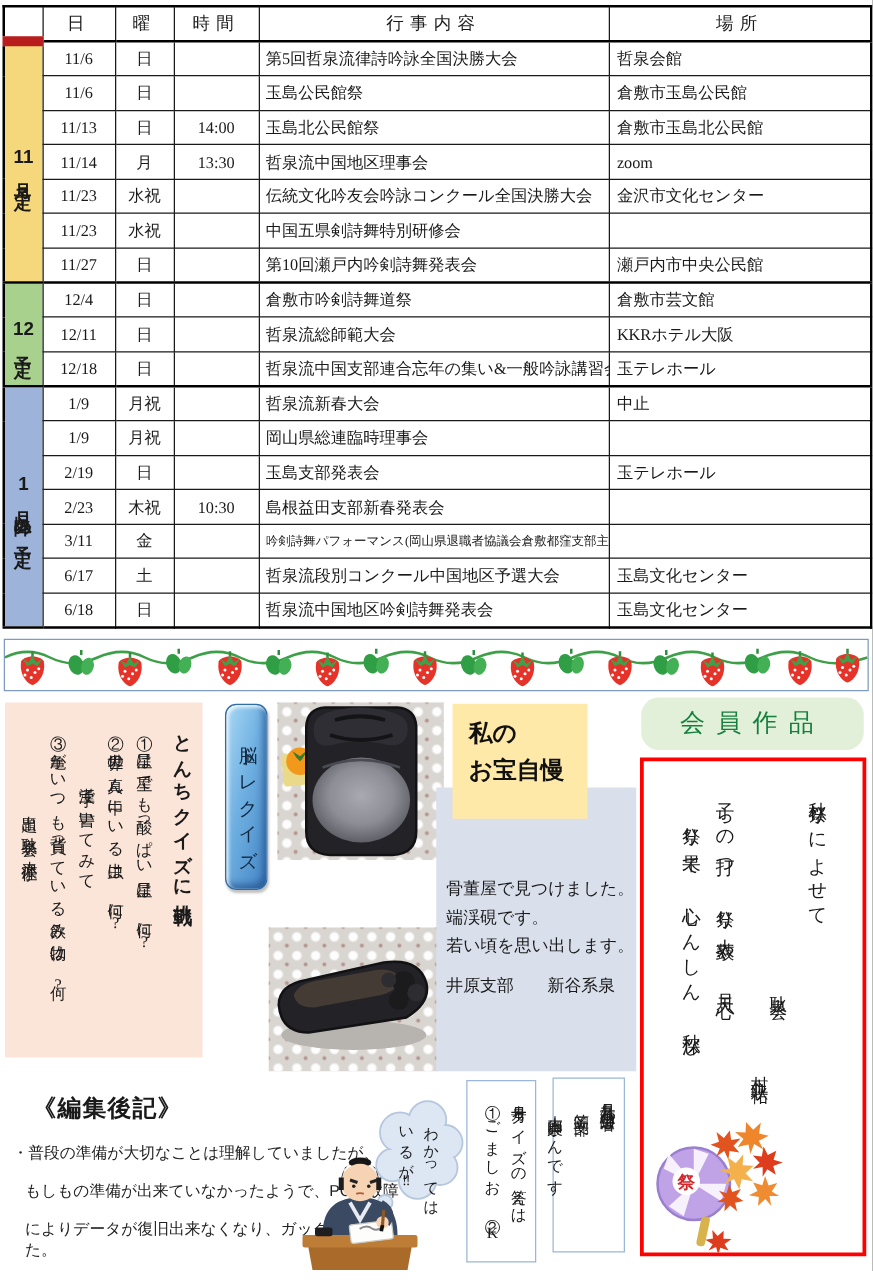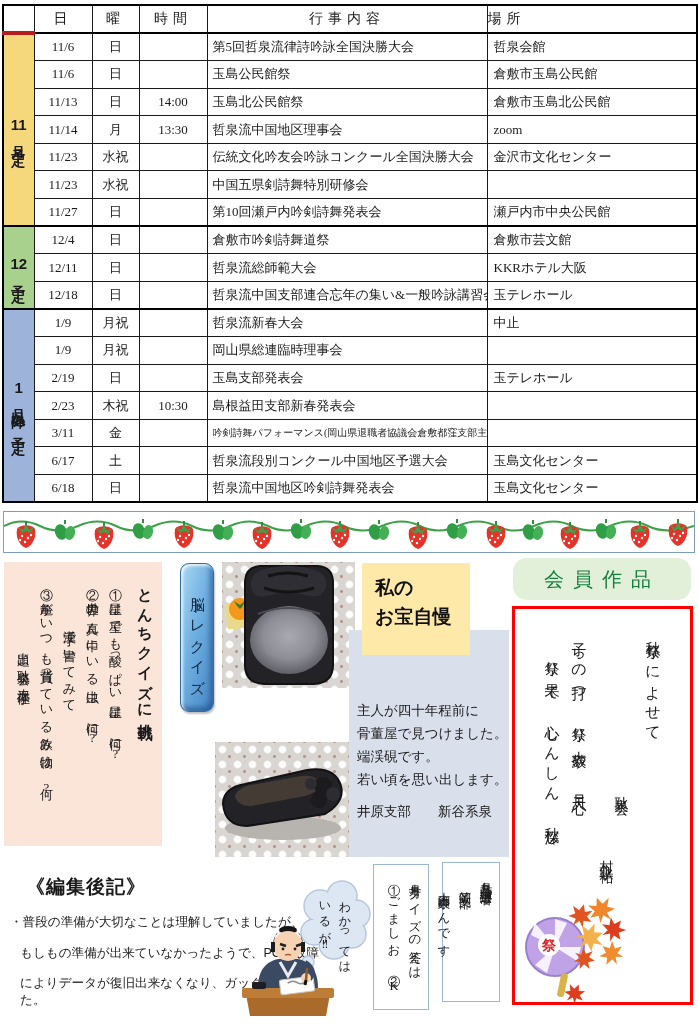--- a/index.html
+++ b/index.html
@@ -20,21 +20,21 @@
   .schedule thead th {
     height:28px; font-size:14px; font-weight:normal;
     letter-spacing:5px; text-align:center; border-bottom:2px solid #000;
   }
   .schedule tbody td { height:27.6px; font-size:13px; }
   .c-glabel-col{ width:31px; } .c-date{ width:58px; text-align:center;}
   .c-day{ width:47px; text-align:center;} .c-time{ width:68px; text-align:center;}
   .c-event{ width:280px; padding-left:5px; font-size:12.4px; white-space:nowrap;}
   .c-event.small{ font-size:10px; }
   .c-place{ width:210px; padding-left:6px; font-size:12.6px; white-space:nowrap;}
-  td.glabel { text-align:center; vertical-align:middle; border-top:4px solid #b91c1c; border-bottom:2px solid #000;}
+  td.glabel { text-align:center; vertical-align:middle; border-top:8px solid #b91c1c; border-bottom:2px solid #000;}
   .gnum { font-family:"Liberation Sans",sans-serif; font-weight:bold; font-size:15px; }
   .gtxt {
     writing-mode:vertical-rl; text-orientation:upright; margin:2px auto 0;
     font-family:"Liberation Sans",sans-serif; font-weight:bold; font-size:14px; letter-spacing:3px;
   }
   tr.group-start td { border-top:2px solid #000; }
   
   .garland { position:absolute; left:3px; top:511px; width:692px; height:42px;
     border:1px solid #7d9cc0; background:#fff; }
   
@@ -125,21 +125,21 @@
 <div class="page">
 
   <table class="schedule">
     <thead>
       <tr>
         <th class="c-glabel-col"></th>
         <th class="c-date">日</th>
         <th class="c-day">曜</th>
         <th class="c-time">時間</th>
         <th class="c-event" style="text-align:center;padding-left:0;">行事内容</th>
-        <th class="c-place" style="text-align:left;padding-left:0;">場所</th>
+        <th class="c-place" style="text-align:center;padding-left:0;">場所</th>
       </tr>
     </thead>
     <tbody id="schedule-body">
         <tr>
           <td class="glabel" rowspan="7" style="background: rgb(246, 216, 124);">
             <div class="gnum">11</div>
             <div class="gtxt">月予定</div>
           </td>
       <td class="c-date">11/6</td>
       <td class="c-day">日</td>
@@ -354,21 +354,20 @@
       <circle cx="104" cy="58" r="8" fill="#1b1b1e"></circle>
         <circle cx="96" cy="42" r="6" fill="#2c2c31"></circle>
     </svg>
   </div>
 
   <div class="treasure-title">
     <div>私の</div>
     <div>お宝自慢</div>
   </div>
   <div class="treasure-body">
-    <p>主人が四十年程前に</p>
     <p>骨董屋で見つけました。</p>
     <p>端渓硯です。</p>
     <p>若い頃を思い出します。</p>
     <p class="treasure-credit">井原支部　　新谷系泉</p>
   </div>
 
   <div class="works-title">会員作品</div>
   <div class="red-box">
     <div class="vcol poem-title">秋祭りによせて</div>
     <div class="vcol poem-agroup">耿泉会</div>

